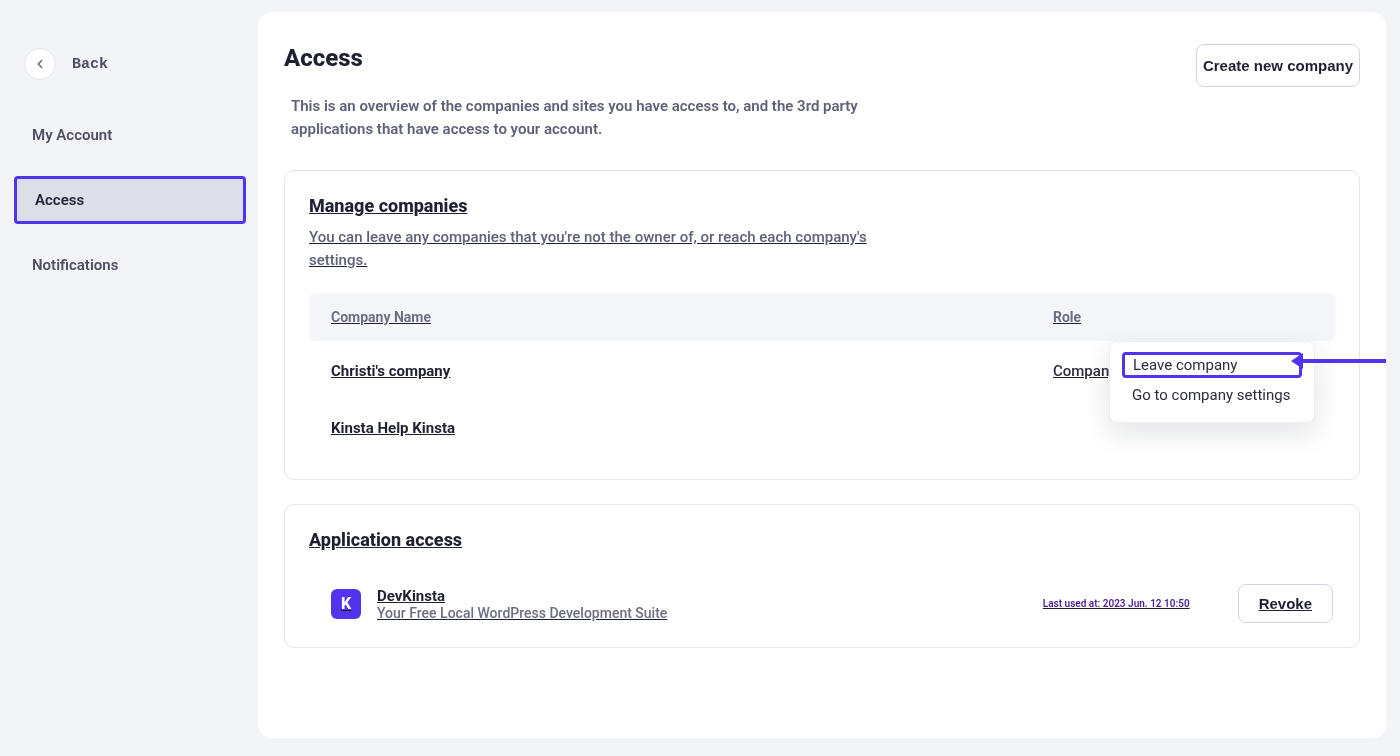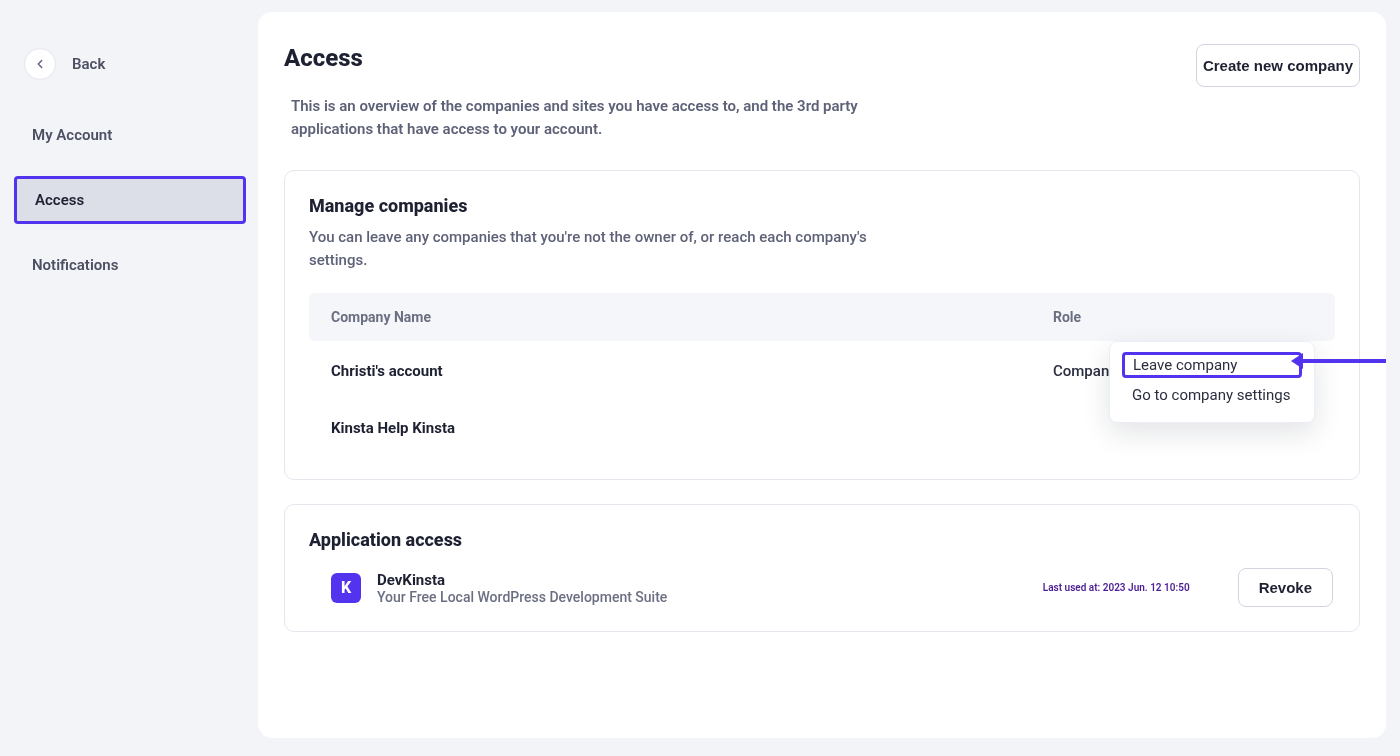--- a/index.html
+++ b/index.html
@@ -21,20 +21,21 @@
     width: 232px;
     padding-top: 36px;
   }
   .back-btn {
     display: inline-flex;
     align-items: center;
     gap: 16px;
     margin-bottom: 34px;
     margin-left: 10px;
     cursor: pointer;
+    font-family: Liberation Mono, monospace;
   }
   .back-circle {
     width: 32px; height: 32px;
     border-radius: 50%;
     background: #fff;
     border: 1px solid #e4e6ee;
     display:inline-flex; align-items:center; justify-content:center;
   }
   .back-circle svg { width:14px; height:14px; stroke:#5e6278; }
   .back-label { font-size: 15px; font-weight: 600; color: #4c5062; }
@@ -78,20 +79,21 @@
   .page-desc {
     color:#5e6278; font-size:15px; font-weight:600; max-width: 580px;
     line-height: 1.5; margin-bottom: 30px; margin-left: 7px;
   }
   .card {
     border: 1px solid #e4e6ee;
     border-radius: 10px;
     padding: 24px;
     margin-bottom: 24px;
     position: relative;
+    text-decoration: underline;
   }
   .card-title { font-size:18px; font-weight:800; margin-bottom:10px; }
   .card-desc { color:#5e6278; font-size:15px; font-weight:500; max-width:560px; line-height:1.5; margin-bottom:22px; }
   .table { }
   .thead {
     display:flex;
     background:#f5f6fa;
     border-radius:6px;
     padding: 16px 22px;
     color:#6b6f82; font-weight:700; font-size:14px;
@@ -202,21 +204,21 @@
       <h2 class="card-title">Manage companies</h2>
       <p class="card-desc">You can leave any companies that you're not the owner of, or reach each company's settings.</p>
 
       <div class="table">
         <div class="thead">
           <div class="col-name">Company Name</div>
           <div class="col-role">Role</div>
           <div class="col-actions"></div>
         </div>
         <div class="trow">
-          <div class="col-name">Christi's account</div>
+          <div class="col-name">Christi's company</div>
           <div class="col-role">Company admin</div>
           <div class="col-actions">
             <span class="kebab">
               <svg viewBox="0 0 24 24" fill="currentColor">
                   <circle cx="12" cy="5" r="1.6"></circle>
                   <circle cx="12" cy="12" r="1.6"></circle>
                   <circle cx="12" cy="19" r="1.6"></circle>
                 </svg>
             </span>
           </div>
@@ -229,21 +231,21 @@
       </div>
 
       <div class="dropdown">
         <div class="dropdown-item highlight">Leave company</div>
         <div class="dropdown-item">Go to company settings</div>
       </div>
       <div class="arrow-annot"></div>
     </section>
 
     <section class="card">
-      <h2 class="card-title" style="margin-bottom:12px;">Application access</h2>
+      <h2 class="card-title" style="margin-bottom:28px;">Application access</h2>
       <div class="app-row">
         <span class="app-icon">K</span>
         <div class="app-text">
           <div class="app-name">DevKinsta</div>
           <div class="app-sub">Your Free Local WordPress Development Suite</div>
         </div>
         <div class="last-used">Last used at: 2023 Jun. 12 10:50</div>
         <button class="revoke-btn">Revoke</button>
       </div>
     </section>

